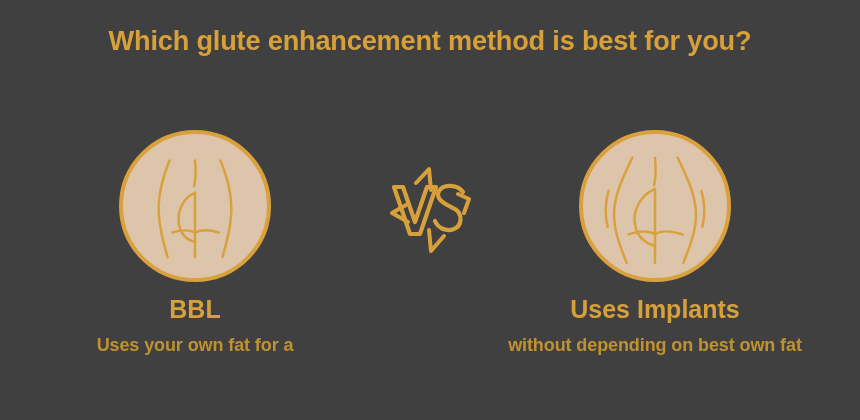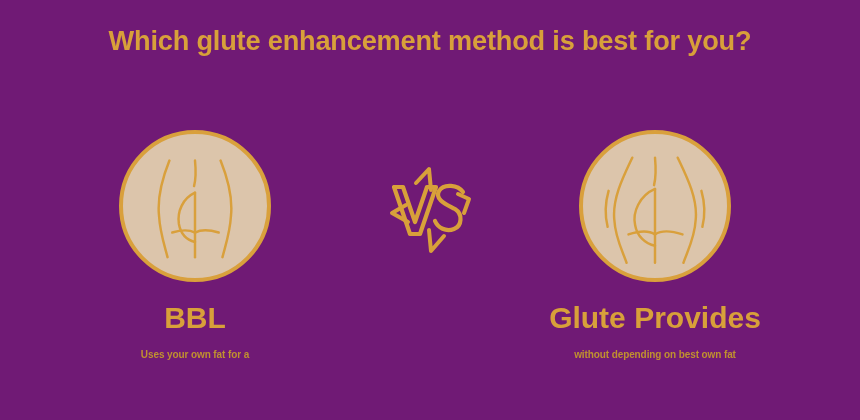--- a/index.html
+++ b/index.html
@@ -8,21 +8,21 @@
     padding: 0;
     background: #000000;
   }
   body {
     font-family: "Liberation Sans", sans-serif;
   }
   #infographic {
     position: relative;
     width: 860px;
     height: 420px;
-    background: #701a75;
+    background: #404040;
     overflow: hidden;
   }
 
   
   .title {
     position: absolute;
     top: 24px;
     left: 0;
     width: 860px;
     text-align: center;
@@ -64,30 +64,30 @@
   .circle svg {
     position: absolute;
     top: 0;
     left: 0;
     width: 100%;
     height: 100%;
     display: block;
   }
 
   .method-label {
-    margin-top: 23px;
-    font-size: 30px;
+    margin-top: 14px;
+    font-size: 25px;
     font-weight: bold;
     color: #d8a03a;
     line-height: 26px;
     letter-spacing: 0px;
   }
   .method-desc {
     margin-top: 14px;
-    font-size: 10px;
+    font-size: 18px;
     font-weight: bold;
     color: #c0912f;
     line-height: 19px;
     letter-spacing: -0.1px;
   }
   .method-desc .line { display: block; }
 
   
   .vs-badge {
     position: absolute;
@@ -183,19 +183,19 @@
               <path d="M76,58 C60,65 52,82 55,96 C57,108 66,116 76,118"></path>
 
               <path d="M76,58 C76,78 76,100 76,136"></path>
 
               <path d="M48,106 C60,102 70,102 76,106 C82,102 93,102 105,106"></path>
             </g>
           </svg>
         </span>
       </div>
     </div>
-    <div class="method-label">Glute Provides</div>
+    <div class="method-label">Uses Implants</div>
     <div class="method-desc">
       <span class="line">without depending on best own fat</span>
     </div>
   </div>
 
 </div>
 
 </body></html>

